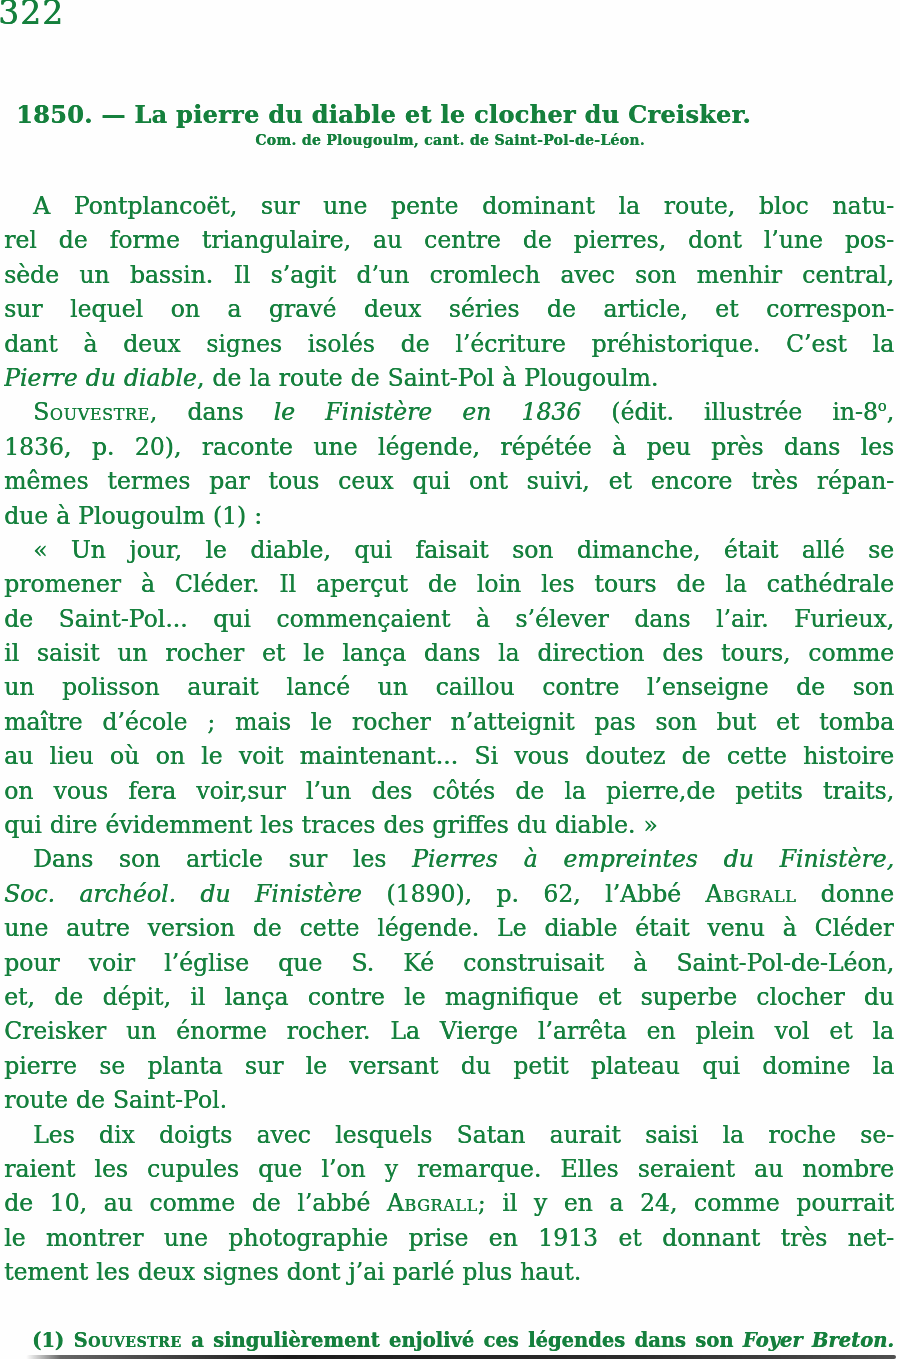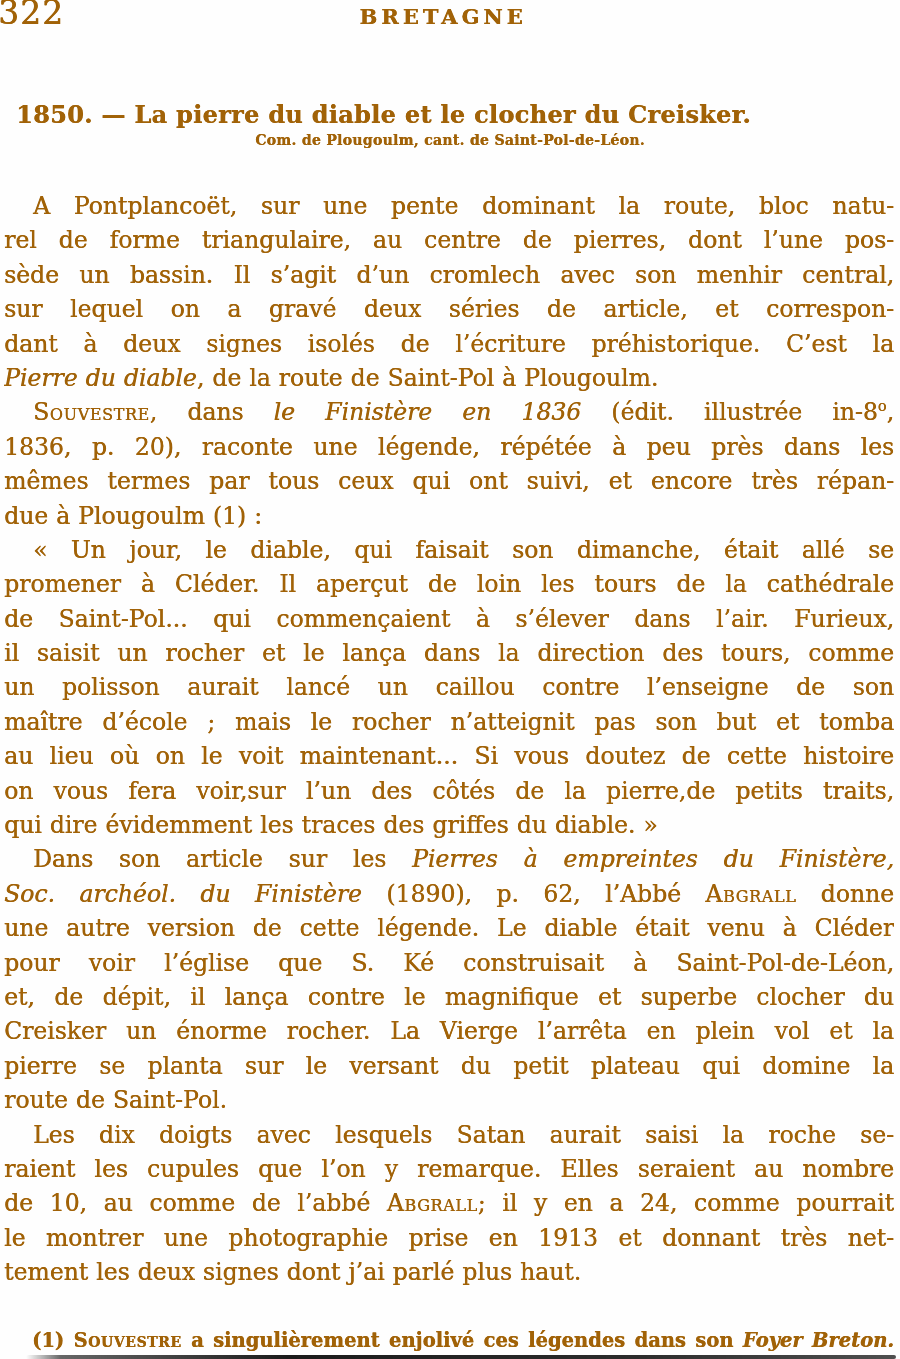--- a/index.html
+++ b/index.html
@@ -1,20 +1,20 @@
 <!DOCTYPE html>
 <html lang="fr"><head>
 <meta charset="utf-8">
 <style>
   html,body{margin:0;padding:0;background:#e9e9e9;}
   .page{
     position:relative;
     width:900px;height:1359px;
     background:#fefefe;
-    color:#a16207;
+    color:#15803d;
     font-family:"DejaVu Serif", serif;
     overflow:hidden;
   }
   .ink{ text-shadow:0.4px 0 0 currentColor; }
 
   .page-number{
     position:absolute; top:-7px; left:-2px;
     font-size:33px; letter-spacing:1px;
   }
   .running-title{
@@ -72,21 +72,20 @@
     filter:blur(0.4px);
   }
 </style>
 </head>
 <body>
 
 <div class="page">
 
   <div class="page-number ink">322</div>
 
-  <div class="running-title ink">BRETAGNE</div>
 
   <h1 class="entry-heading ink">1850. — La pierre du diable et le clocher du Creisker.</h1>
 
   <h2 class="entry-subheading ink">Com. de Plougoulm, cant. de Saint-Pol-de-Léon.</h2>
 
   <div class="body-text ink" id="body-text">
       <div class="para">
         <div class="line first"><span>A Pontplancoët, sur une pente dominant la route, bloc natu-</span></div>
         <div class="line"><span>rel de forme triangulaire, au centre de pierres, dont l’une pos-</span></div>
         <div class="line"><span>sède un bassin. Il s’agit d’un cromlech avec son menhir central,</span></div>

